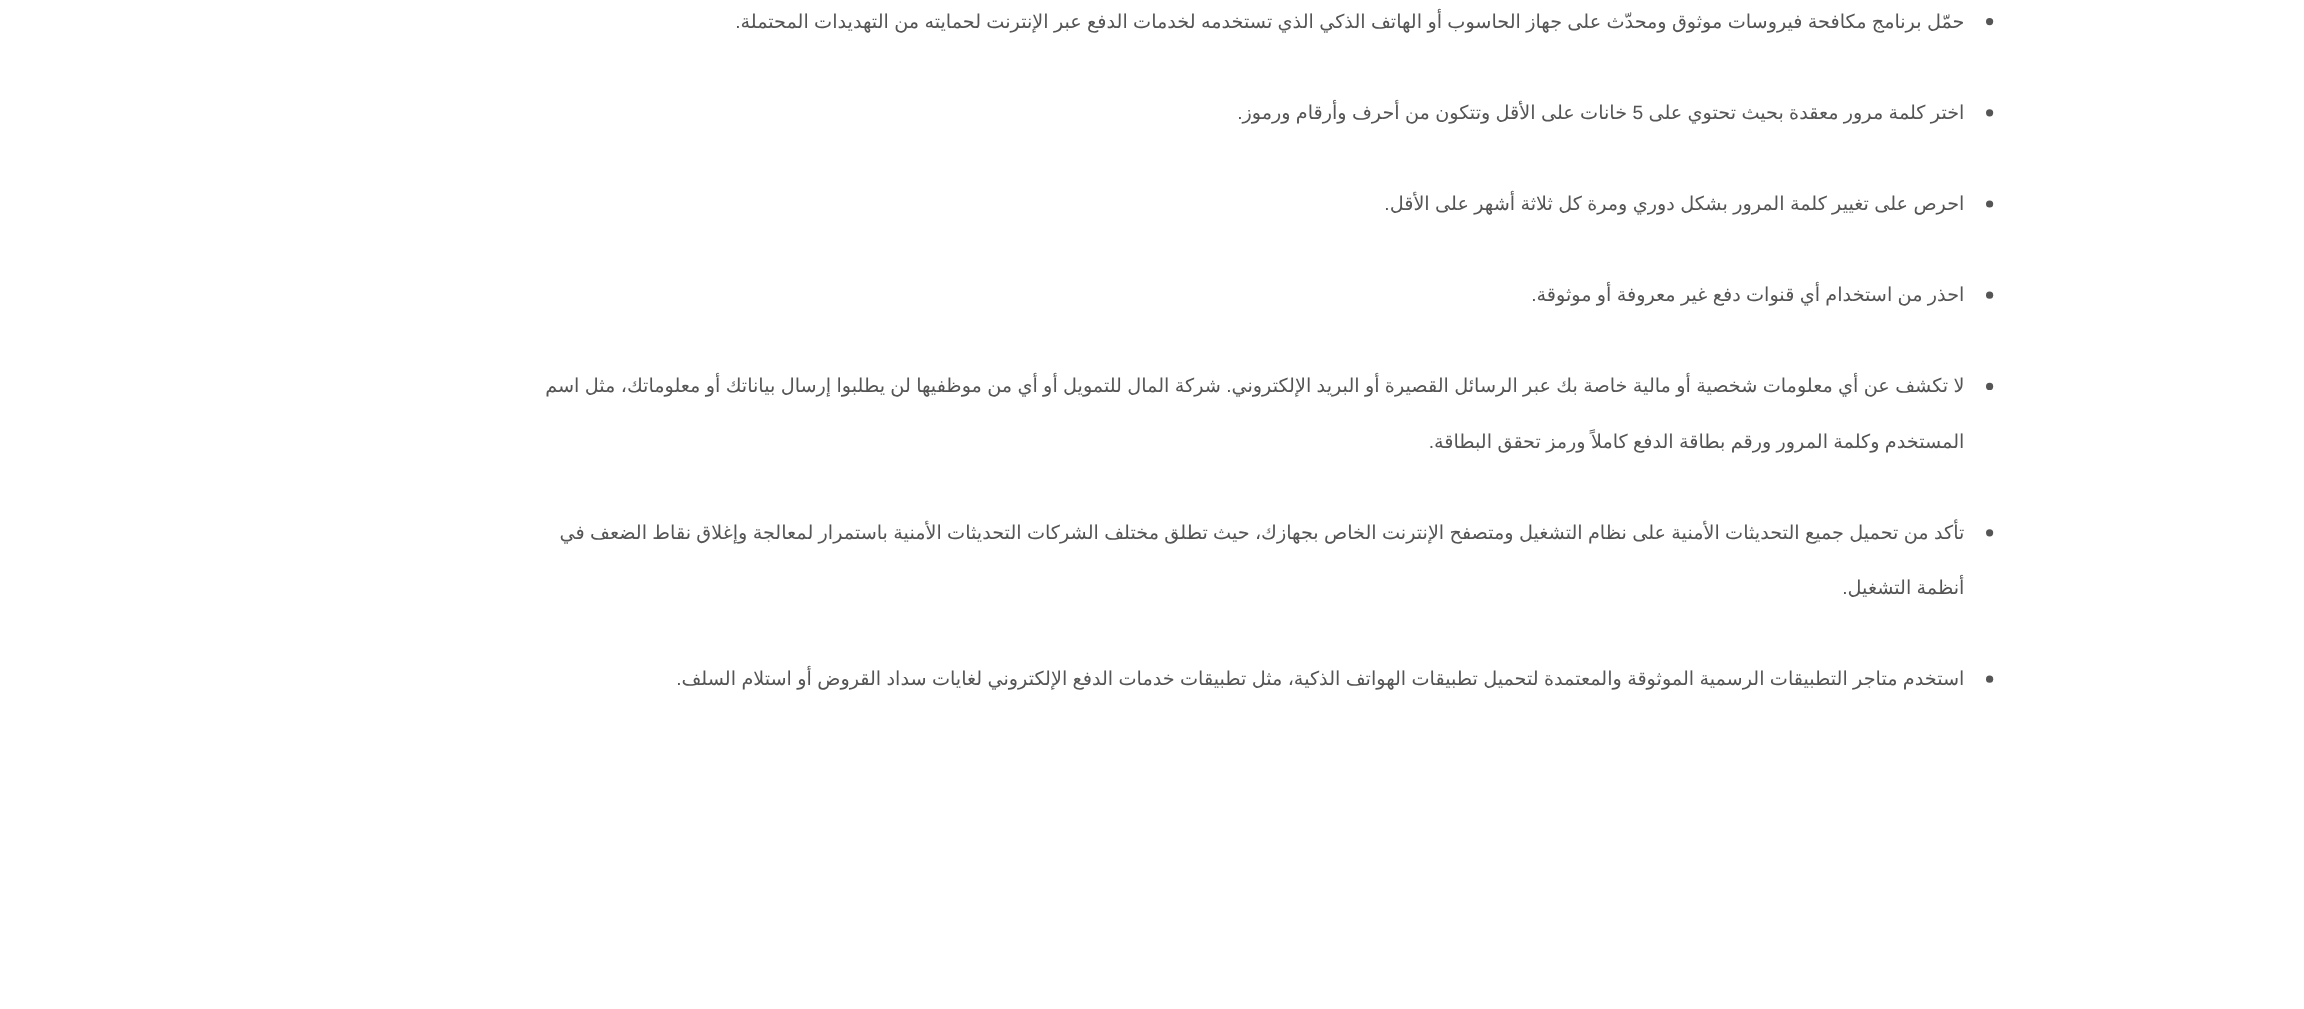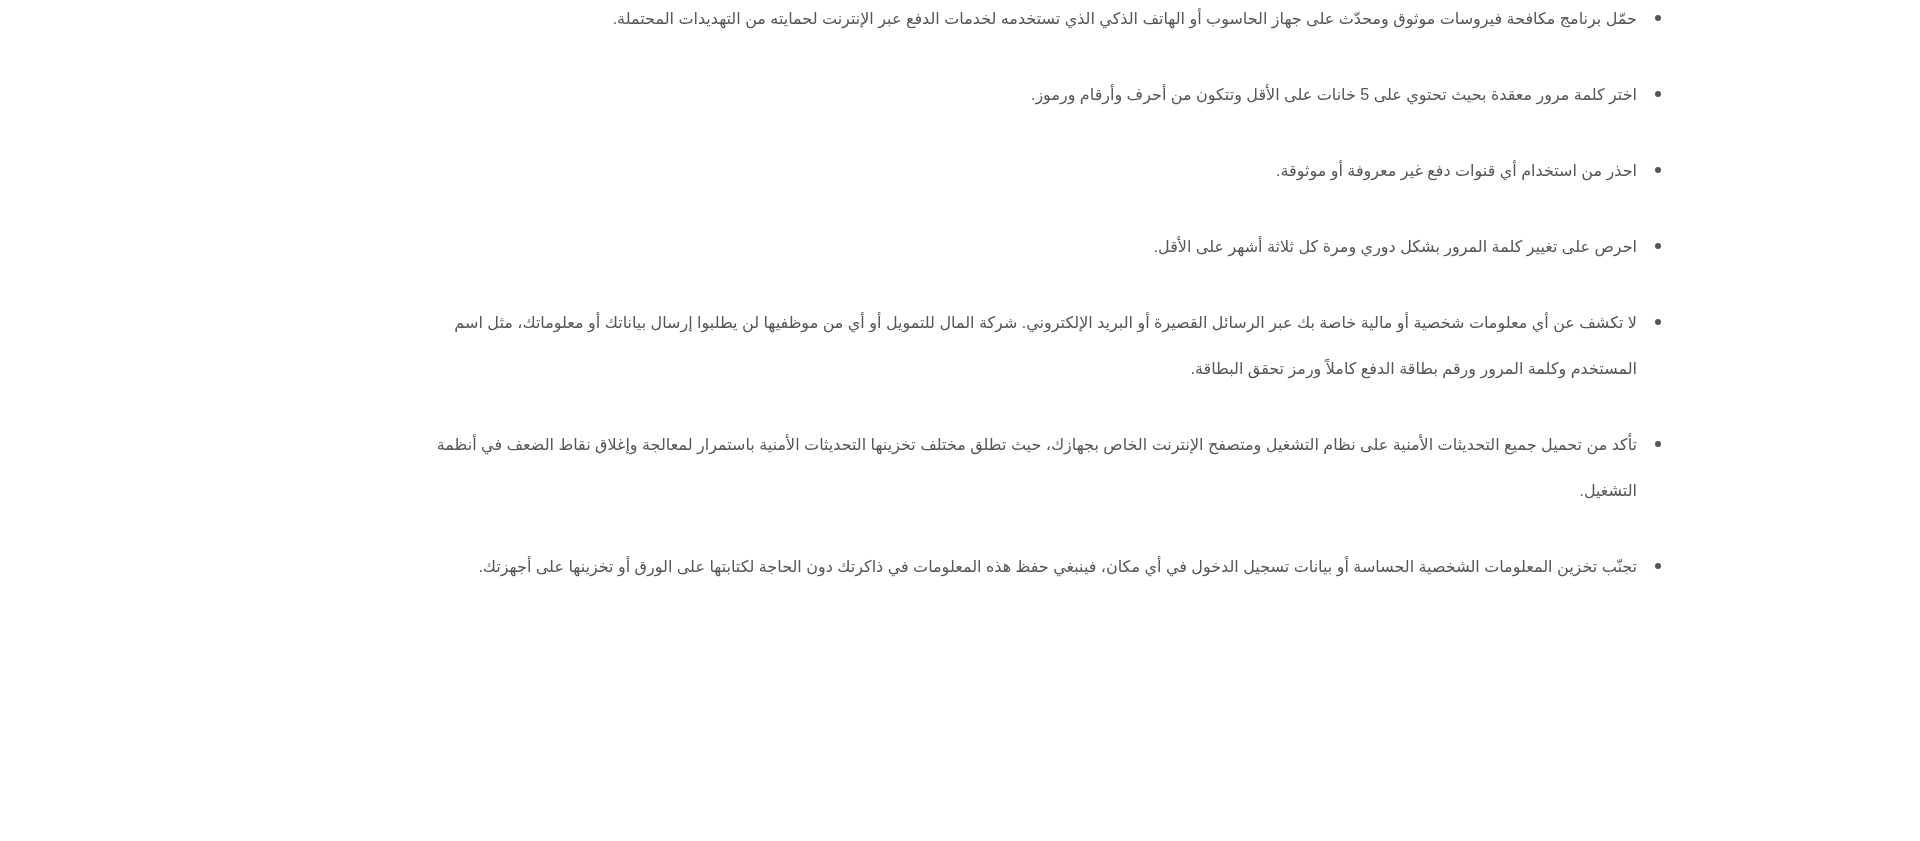--- a/index.html
+++ b/index.html
@@ -58,32 +58,32 @@
     <li class="item" style="margin-top:-4px;">
       <span class="bullet"></span>
       <span class="txt">حمّل برنامج مكافحة فيروسات موثوق ومحدّث على جهاز الحاسوب أو الهاتف الذكي الذي تستخدمه لخدمات الدفع عبر الإنترنت لحمايته من التهديدات المحتملة.</span>
     </li>
     <li class="item" style="margin-top:30px;">
       <span class="bullet"></span>
       <span class="txt">اختر كلمة مرور معقدة بحيث تحتوي على 5 خانات على الأقل وتتكون من أحرف وأرقام ورموز.</span>
     </li>
     <li class="item" style="margin-top:30px;">
       <span class="bullet"></span>
-      <span class="txt">احذر من استخدام أي قنوات دفع غير معروفة أو موثوقة.</span>
+      <span class="txt">احرص على تغيير كلمة المرور بشكل دوري ومرة كل ثلاثة أشهر على الأقل.</span>
     </li>
     <li class="item" style="margin-top:30px;">
       <span class="bullet"></span>
-      <span class="txt">احرص على تغيير كلمة المرور بشكل دوري ومرة كل ثلاثة أشهر على الأقل.</span>
+      <span class="txt">احذر من استخدام أي قنوات دفع غير معروفة أو موثوقة.</span>
     </li>
     <li class="item" style="margin-top:30px;text-align:right;">
       <span class="bullet"></span>
       <span class="txt">لا تكشف عن أي معلومات شخصية أو مالية خاصة بك عبر الرسائل القصيرة أو البريد الإلكتروني. شركة المال للتمويل أو أي من موظفيها لن يطلبوا إرسال بياناتك أو معلوماتك، مثل اسم المستخدم وكلمة المرور ورقم بطاقة الدفع كاملاً ورمز تحقق البطاقة.</span>
     </li>
     <li class="item" style="margin-top:30px;">
       <span class="bullet"></span>
-      <span class="txt">تأكد من تحميل جميع التحديثات الأمنية على نظام التشغيل ومتصفح الإنترنت الخاص بجهازك، حيث تطلق مختلف تخزينها التحديثات الأمنية باستمرار لمعالجة وإغلاق نقاط الضعف في أنظمة التشغيل.</span>
+      <span class="txt">تأكد من تحميل جميع التحديثات الأمنية على نظام التشغيل ومتصفح الإنترنت الخاص بجهازك، حيث تطلق مختلف الشركات التحديثات الأمنية باستمرار لمعالجة وإغلاق نقاط الضعف في أنظمة التشغيل.</span>
     </li>
     <li class="item" style="margin-top:30px;">
       <span class="bullet"></span>
-      <span class="txt">تجنّب تخزين المعلومات الشخصية الحساسة أو بيانات تسجيل الدخول في أي مكان، فينبغي حفظ هذه المعلومات في ذاكرتك دون الحاجة لكتابتها على الورق أو تخزينها على أجهزتك.</span>
+      <span class="txt">استخدم متاجر التطبيقات الرسمية الموثوقة والمعتمدة لتحميل تطبيقات الهواتف الذكية، مثل تطبيقات خدمات الدفع الإلكتروني لغايات سداد القروض أو استلام السلف.</span>
     </li>
   </ul>
 </div>
 
 </body></html>

